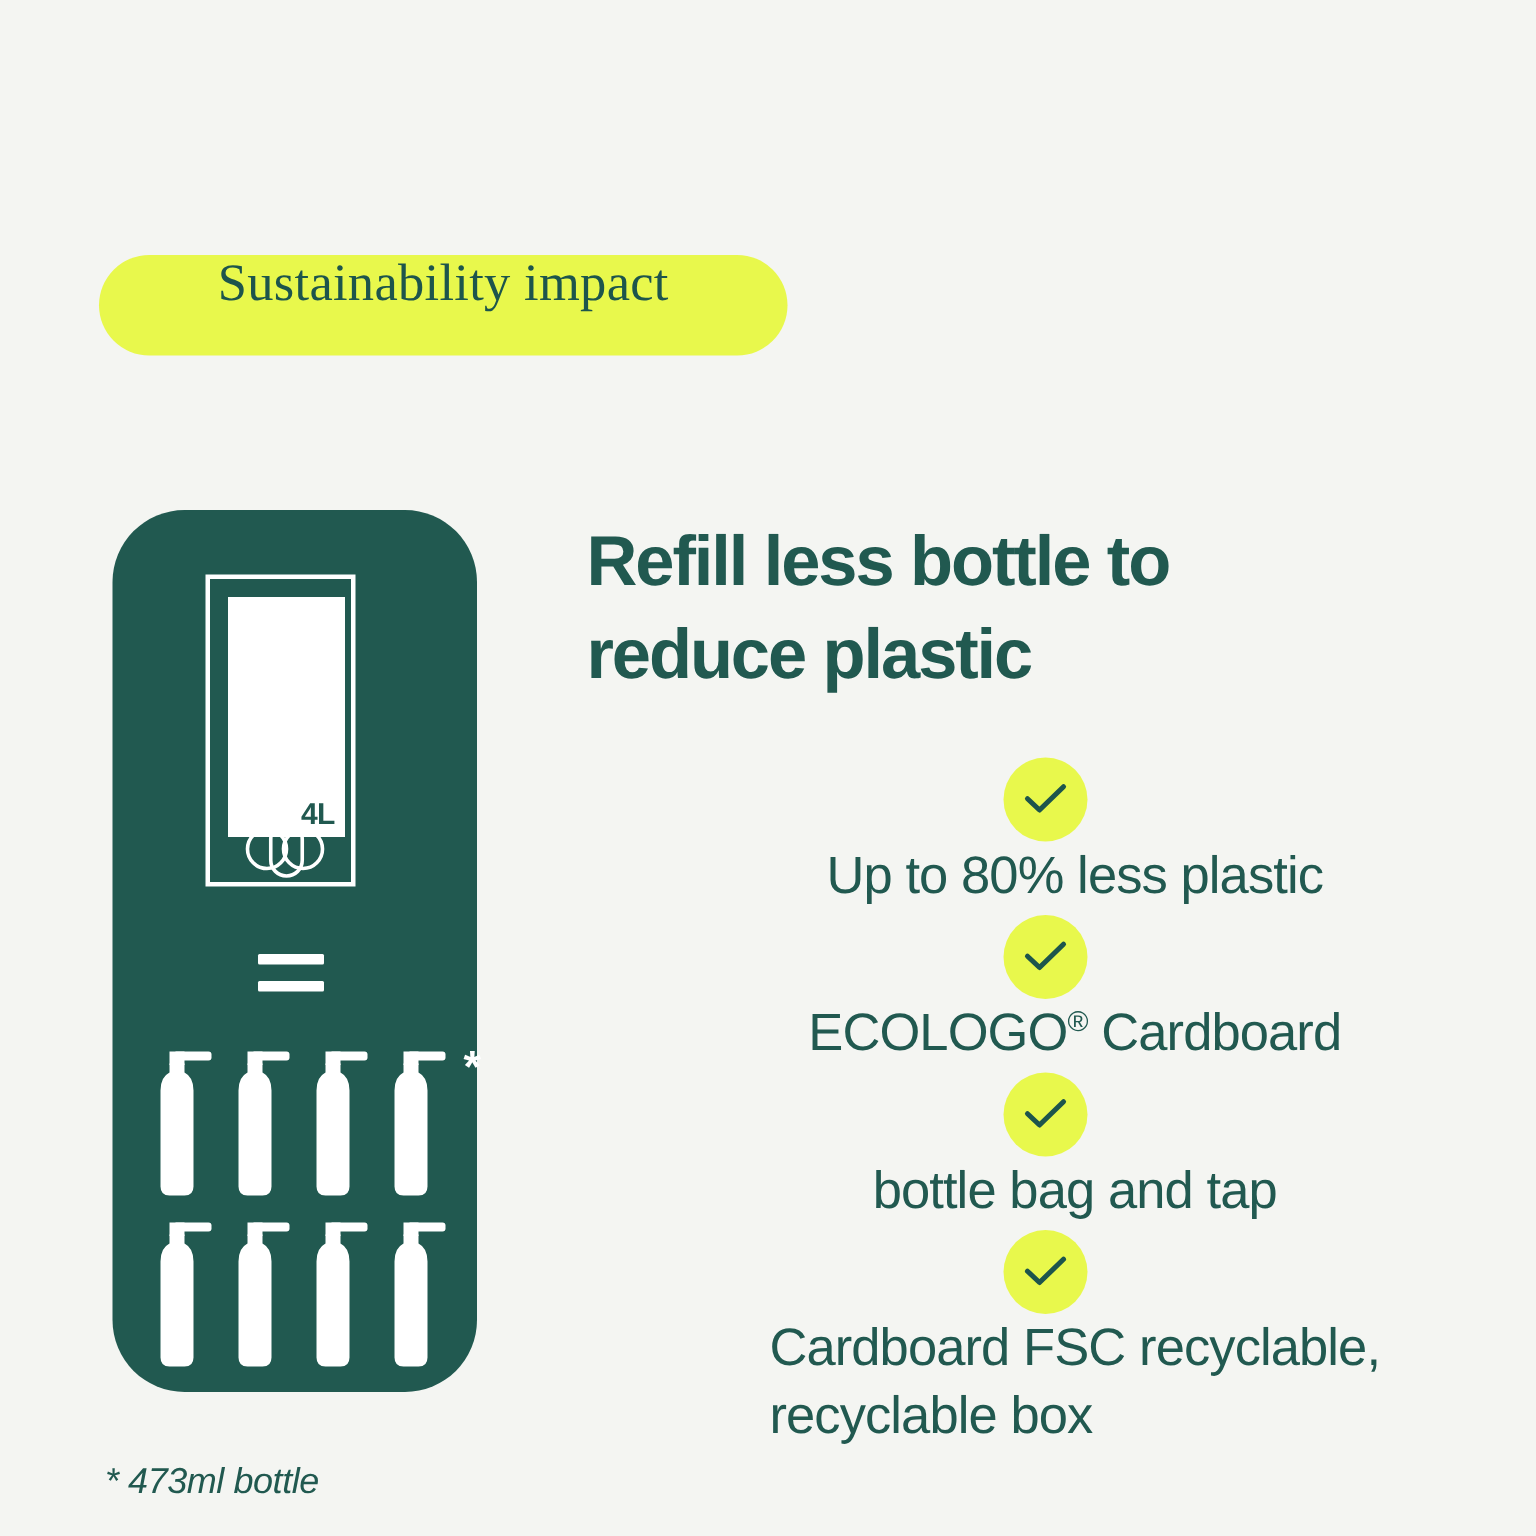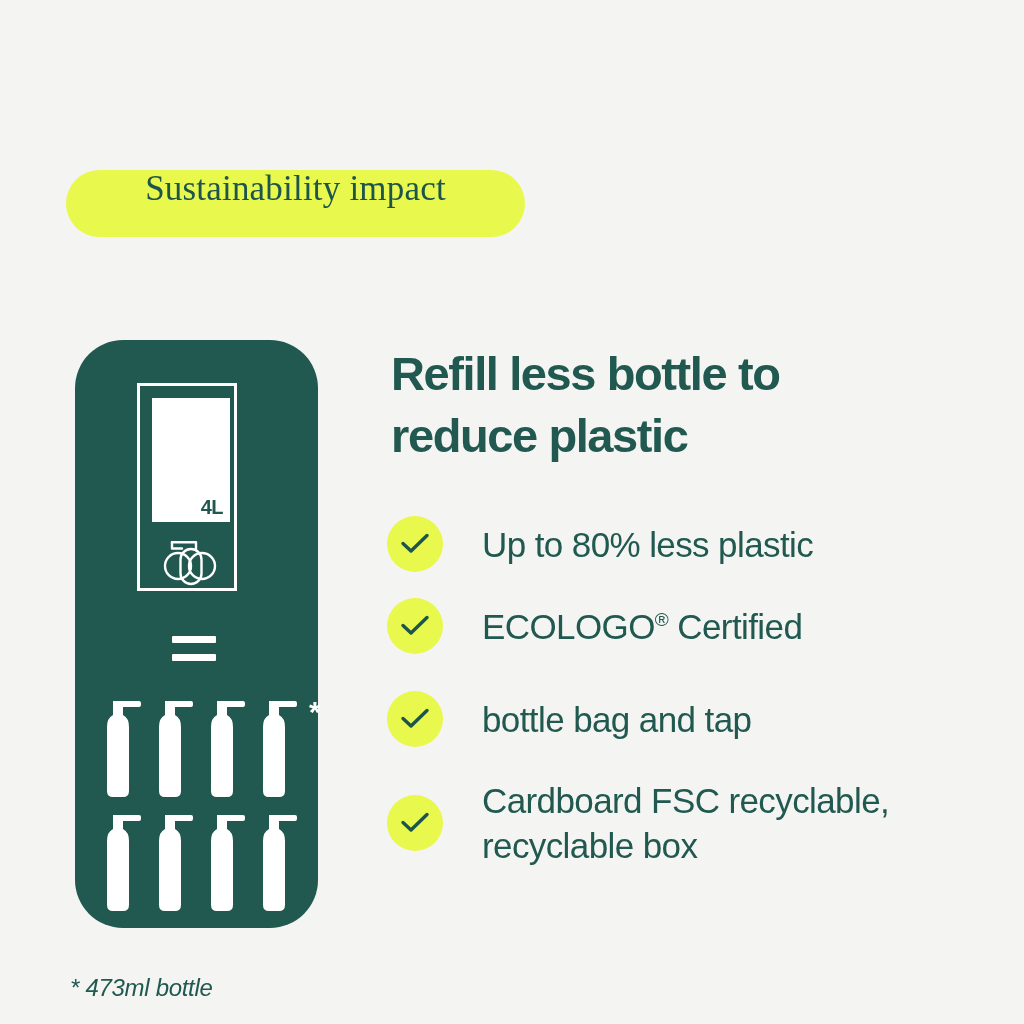--- a/index.html
+++ b/index.html
@@ -70,21 +70,21 @@
     width: 100px;
     height: 208px;
     border: 3px solid #ffffff;
     box-sizing: border-box;
   }
   #box-front {
     position: absolute;
     left: 12px;
     top: 12px;
     width: 78px;
-    height: 124px;
+    height: 160px;
     background: #ffffff;
     box-sizing: border-box;
   }
   #box-volume-label {
     position: absolute;
     right: 7px;
     bottom: 4px;
     font-size: 20px;
     line-height: 22px;
     font-weight: bold;
@@ -186,20 +186,21 @@
     left: 387px;
     top: 505px;
     width: 620px;
   }
   .benefit-item {
     position: relative;
     display: flex;
     align-items: center;
     min-height: 78px;
     margin-bottom: 4px;
+    flex-direction: column;
   }
   .benefit-item.two-line { min-height: 100px; }
   .check-badge {
     position: relative;
     flex: 0 0 auto;
     width: 56px;
     height: 56px;
     border-radius: 50%;
     background: #e8f84c;
     display: flex;
@@ -333,21 +334,21 @@
       </span>
       <span class="benefit-text">Up to 80% less plastic</span>
     </div>
 
     <div class="benefit-item">
       <span class="check-badge">
         <svg width="30" height="24" viewBox="0 0 30 24" fill="none">
             <path d="M3 11.5 L11 19 L27 3.5" stroke="#1d554c" stroke-width="3.4" stroke-linecap="round" stroke-linejoin="round"></path>
           </svg>
       </span>
-      <span class="benefit-text"><span>ECOLOGO</span><span class="sup">®</span><span> Certified</span></span>
+      <span class="benefit-text"><span>ECOLOGO</span><span class="sup">®</span><span> Cardboard</span></span>
     </div>
 
     <div class="benefit-item two-line">
       <span class="check-badge">
         <svg width="30" height="24" viewBox="0 0 30 24" fill="none">
             <path d="M3 11.5 L11 19 L27 3.5" stroke="#1d554c" stroke-width="3.4" stroke-linecap="round" stroke-linejoin="round"></path>
           </svg>
       </span>
       <span class="benefit-text">
         <div>bottle bag and tap</div>

